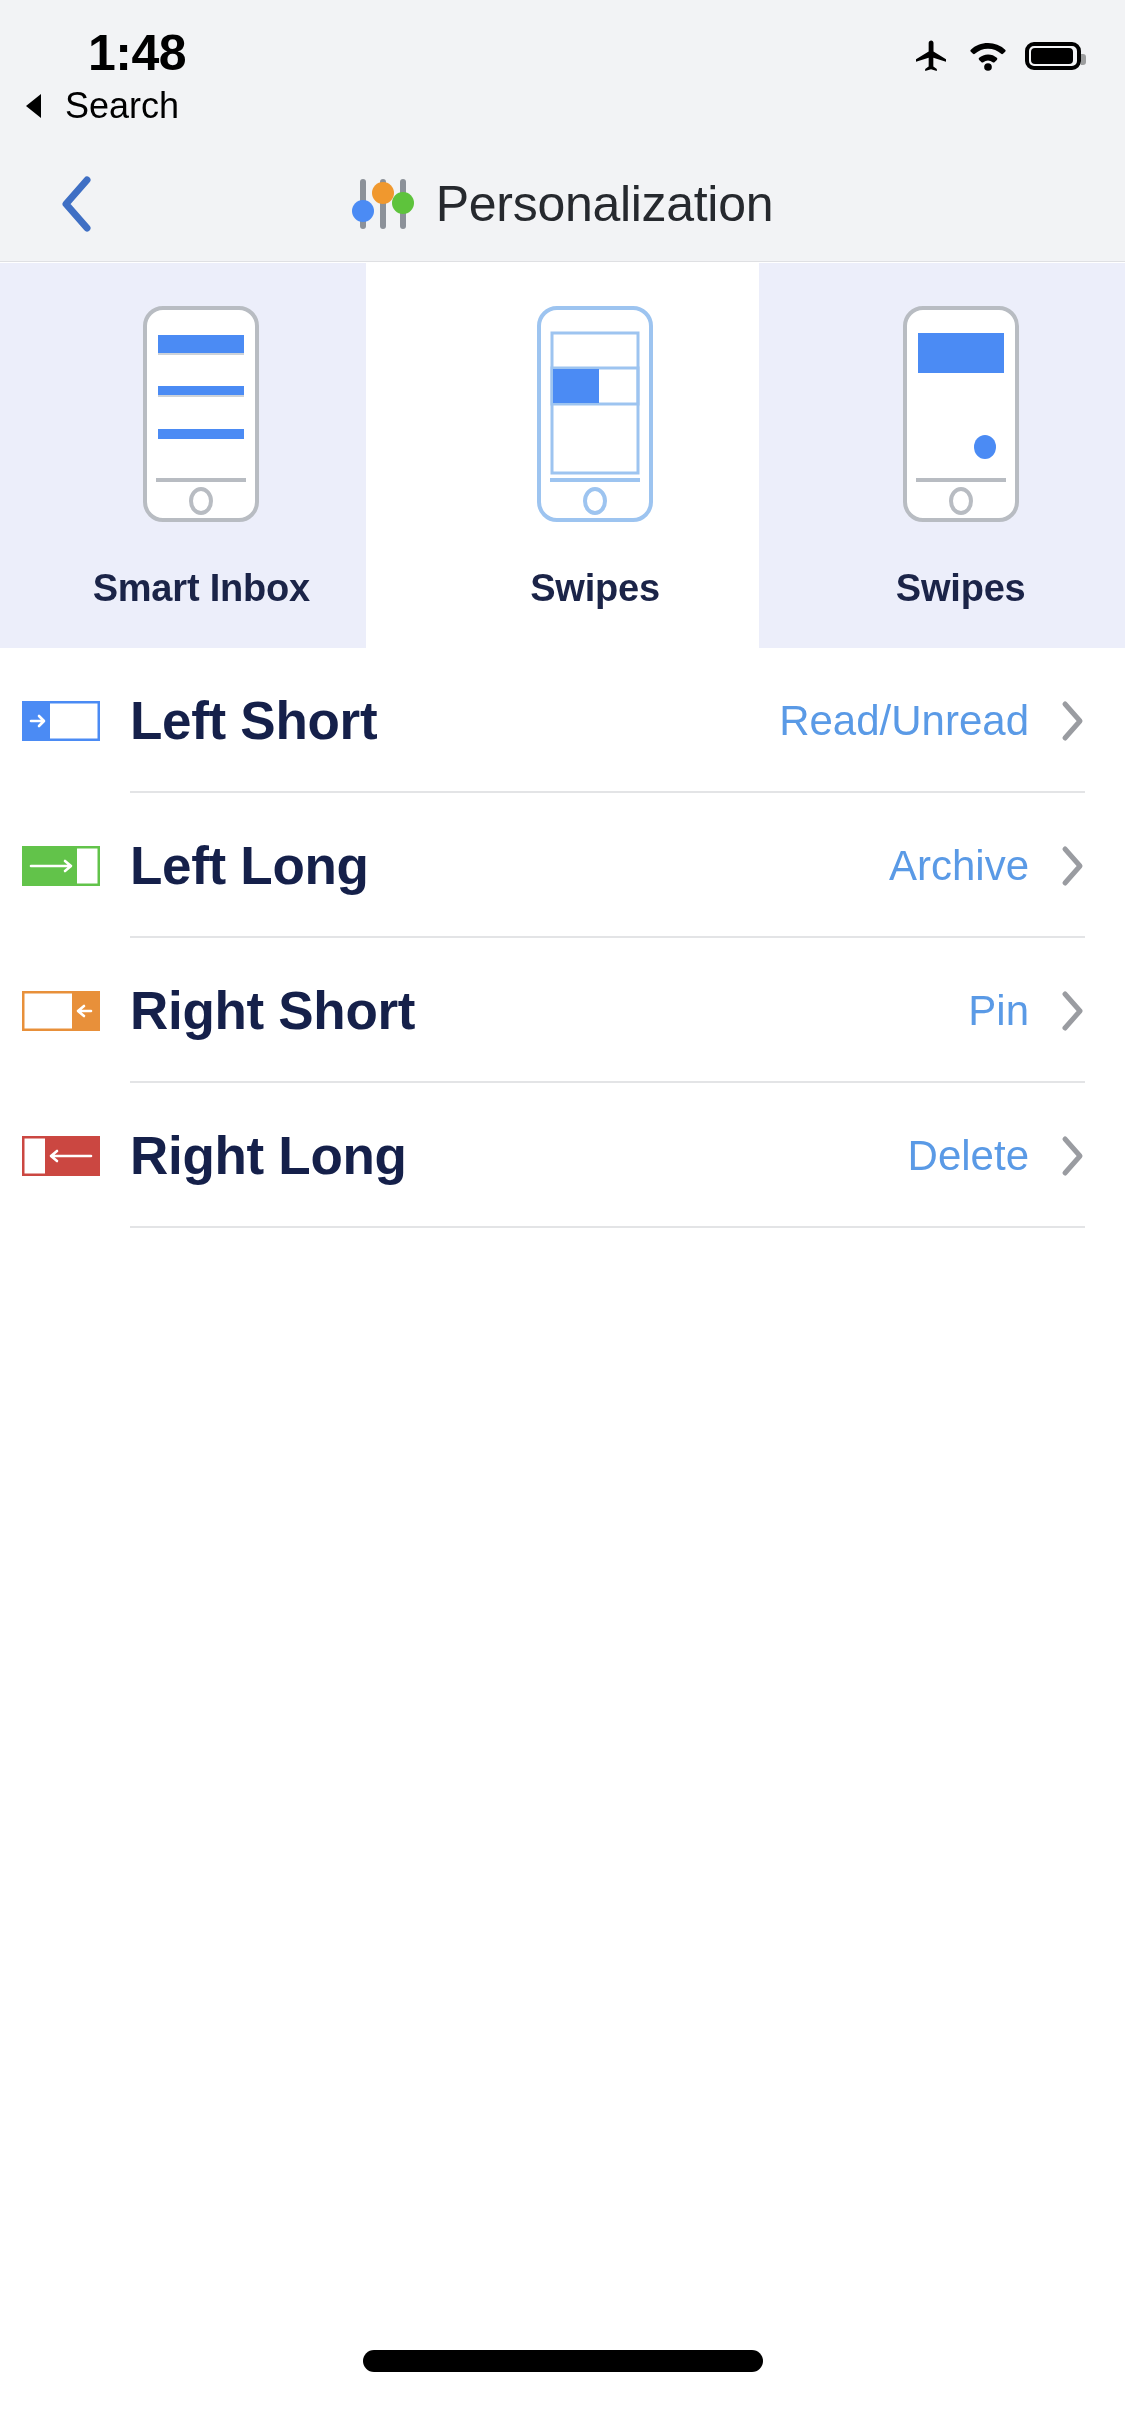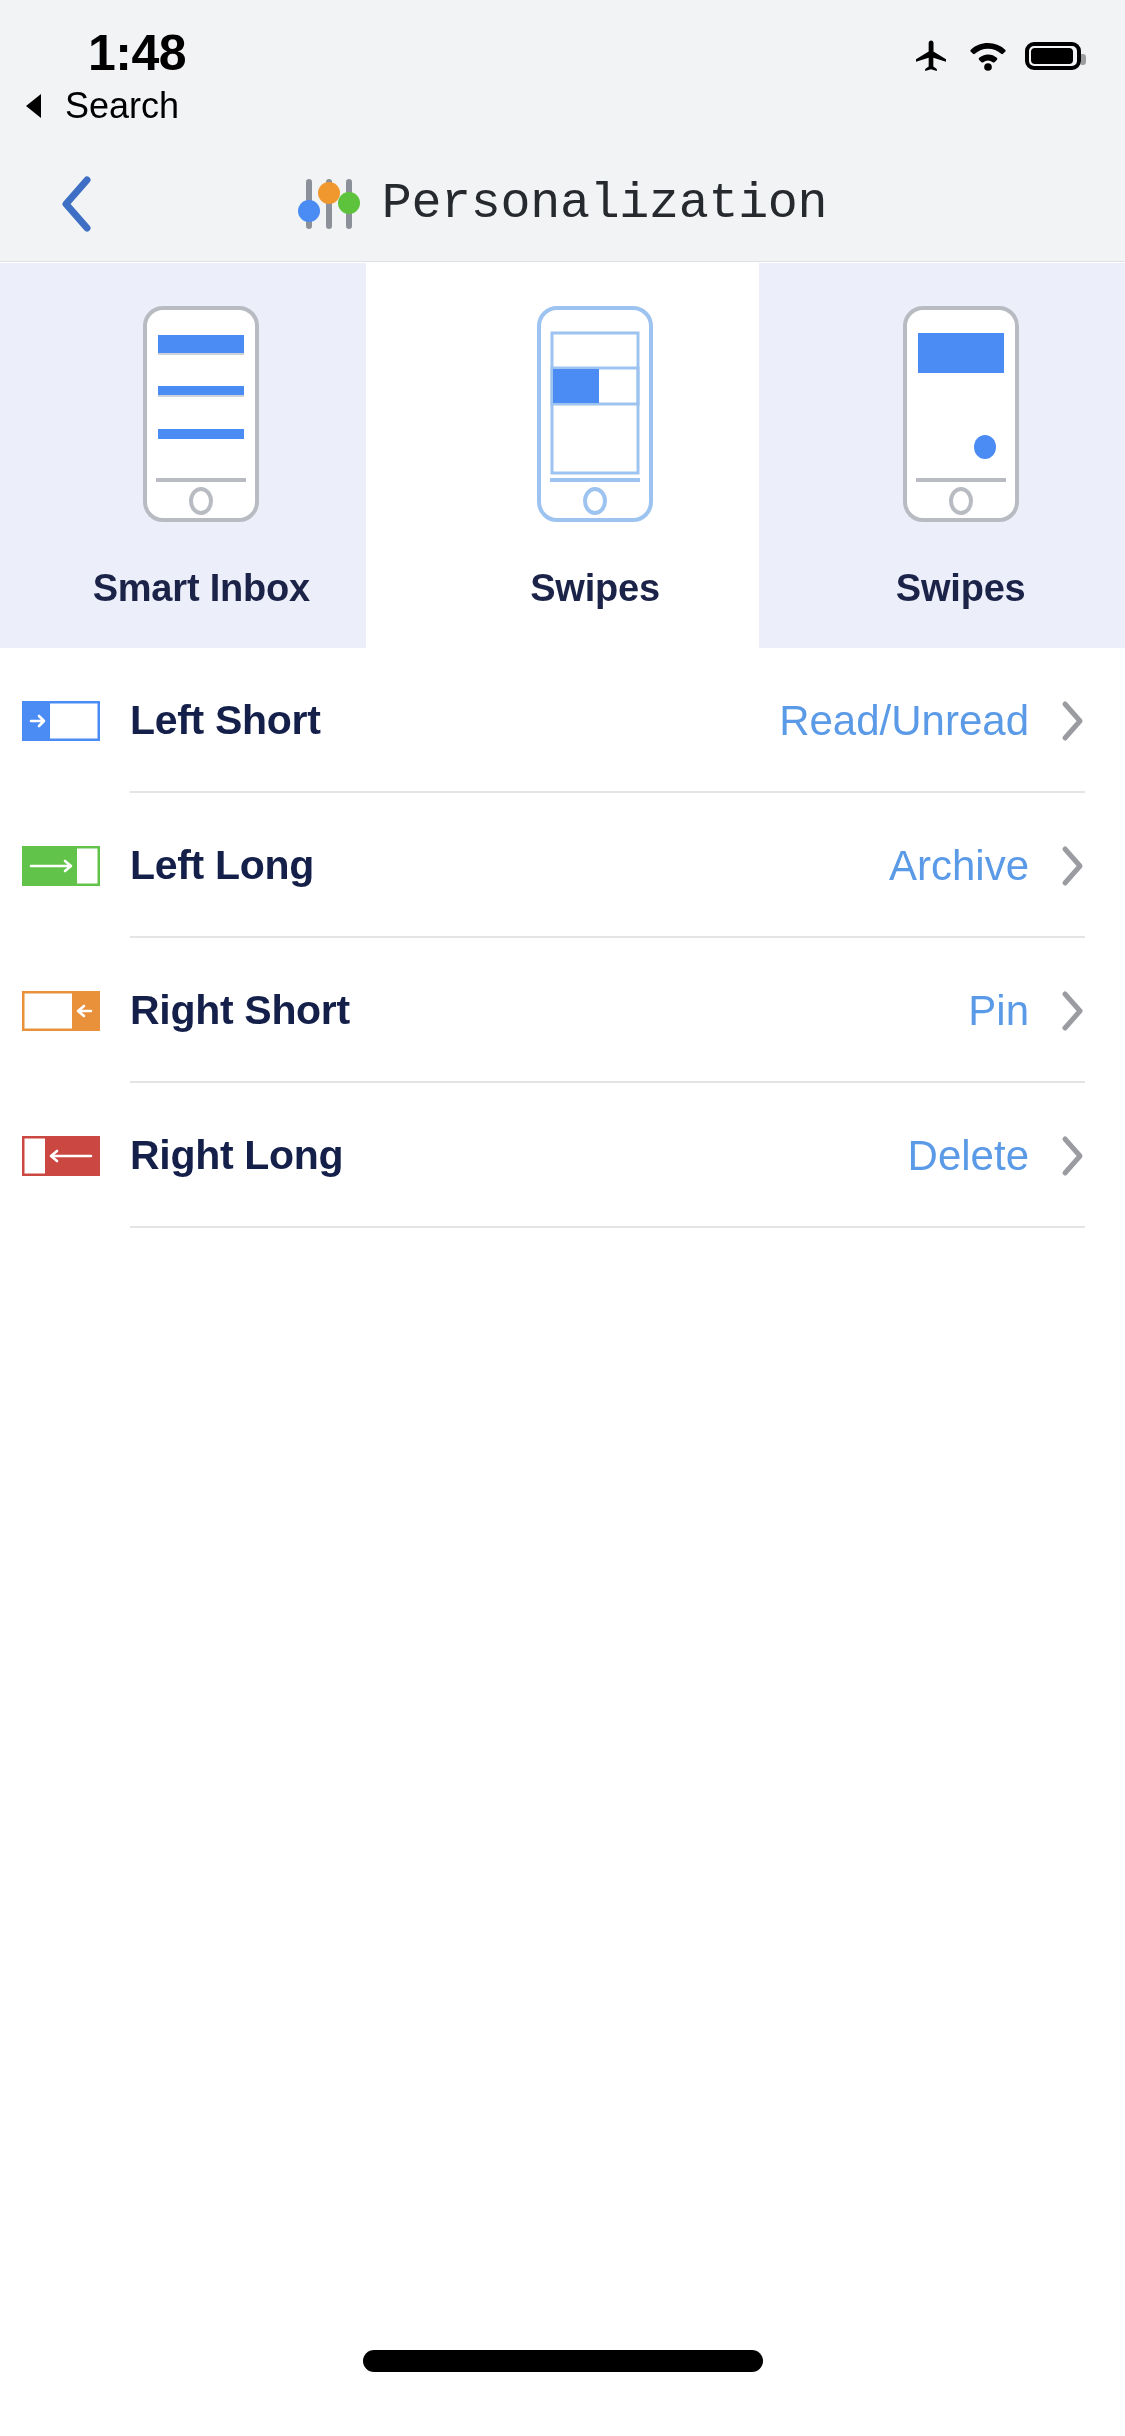--- a/index.html
+++ b/index.html
@@ -120,21 +120,20 @@
     display: flex;
     align-items: center;
     justify-content: center;
     gap: 22px;
   }
   .nav-title {
     font-size: 50px;
     font-weight: 500;
     color: #26292e;
     letter-spacing: -0.3px;
-    font-family: Liberation Mono, monospace;
   }
   .sliders-icon { width: 62px; height: 62px; display: block; }
 
   
   .tabs {
     position: absolute;
     top: 263px; left: 0;
     width: 1125px;
     height: 385px;
     display: flex;
@@ -185,21 +184,21 @@
   .row-icon {
     width: 78px;
     margin-left: 22px;
     display: flex;
     align-items: center;
     flex: 0 0 auto;
   }
   .swipe-art { width: 78px; height: 40px; display: block; }
   .row-title {
     margin-left: 30px;
-    font-size: 41px;
+    font-size: 53px;
     font-weight: 700;
     color: #15204a;
     letter-spacing: -0.3px;
     flex: 1 1 auto;
   }
   .row-value {
     font-size: 42px;
     color: #5a9ae6;
     font-weight: 400;
     margin-right: 32px;

